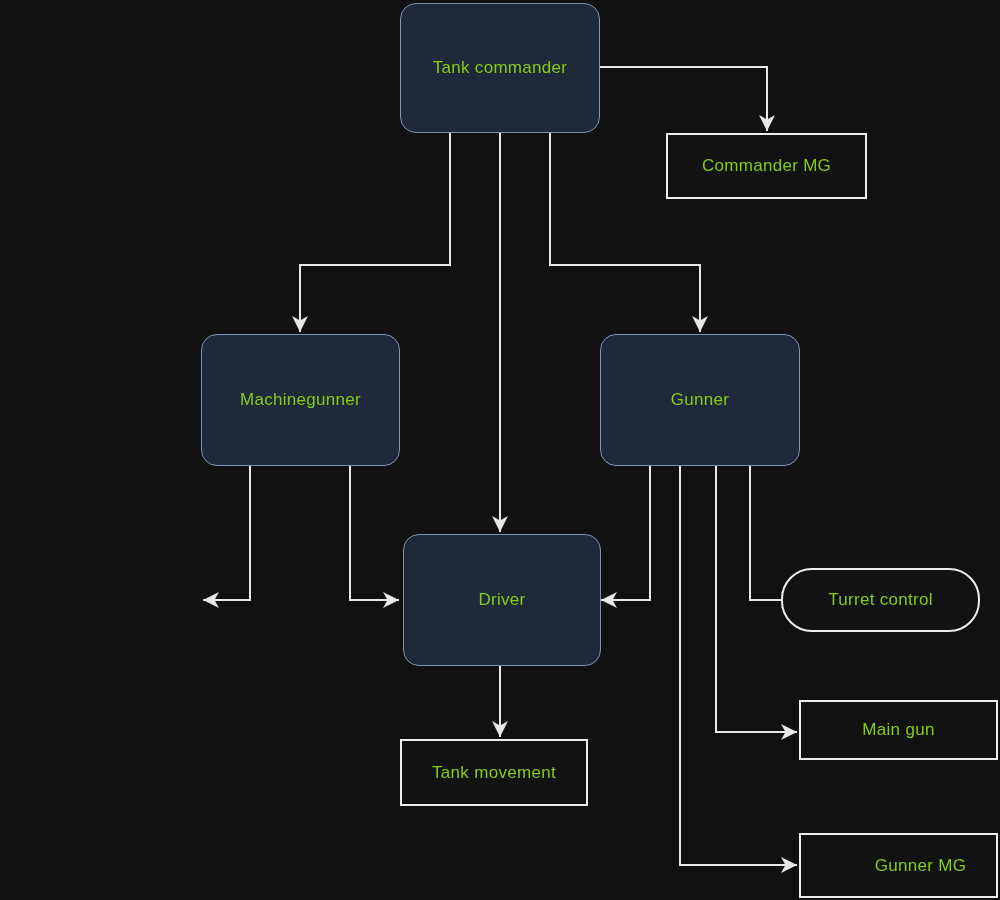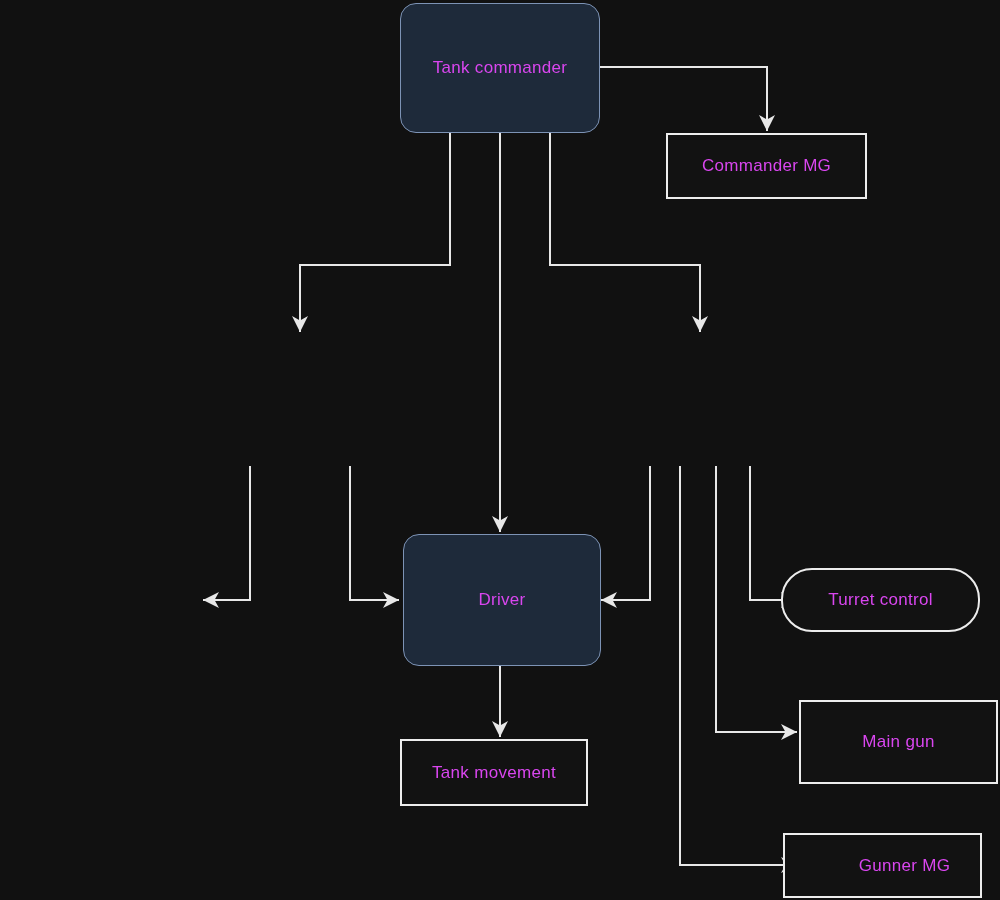--- a/index.html
+++ b/index.html
@@ -27,21 +27,21 @@
     stroke: #e8e8e8;
     stroke-width: 2;
   }
   .node {
     position: absolute;
     box-sizing: border-box;
     display: flex;
     align-items: center;
     justify-content: center;
     text-align: center;
-    color: #d946ef;
+    color: #84cc16;
     font-size: 17px;
     letter-spacing: 0.3px;
   }
   .node.role {
     background: #1e2a3a;
     border: 1.5px solid #7d93b5;
     border-radius: 16px;
   }
   .node.item {
     background: #121212;
@@ -74,36 +74,42 @@
   </svg>
 
   <div class="node role" style="left:400px; top:3px; width:200px; height:130px;">
     <span>Tank commander</span>
   </div>
 
   <div class="node item" style="left:666px; top:133px; width:201px; height:66px;">
     <span>Commander MG</span>
   </div>
 
+  <div class="node role" style="left:201px; top:334px; width:199px; height:132px;">
+    <span>Machinegunner</span>
+  </div>
 
+  <div class="node role" style="left:600px; top:334px; width:200px; height:132px;">
+    <span>Gunner</span>
+  </div>
 
   <div class="node role" style="left:403px; top:534px; width:198px; height:132px;">
     <span>Driver</span>
   </div>
 
 
   <div class="node item" style="left:781px; top:568px; width:199px; height:64px;border-radius:31px;">
     <span>Turret control</span>
   </div>
 
-  <div class="node item" style="left:799px; top:700px; width:199px; height:84px;">
+  <div class="node item" style="left:799px; top:700px; width:199px; height:60px;">
     <span>Main gun</span>
   </div>
 
-  <div class="node item" style="left:783px; top:833px; width:199px; height:65px;padding-left:44px;">
+  <div class="node item" style="left:799px; top:833px; width:199px; height:65px;padding-left:44px;">
     <span>Gunner MG</span>
   </div>
 
   <div class="node item" style="left:400px; top:739px; width:188px; height:67px;">
     <span>Tank movement</span>
   </div>
 
 </div>
 
 </body></html>

